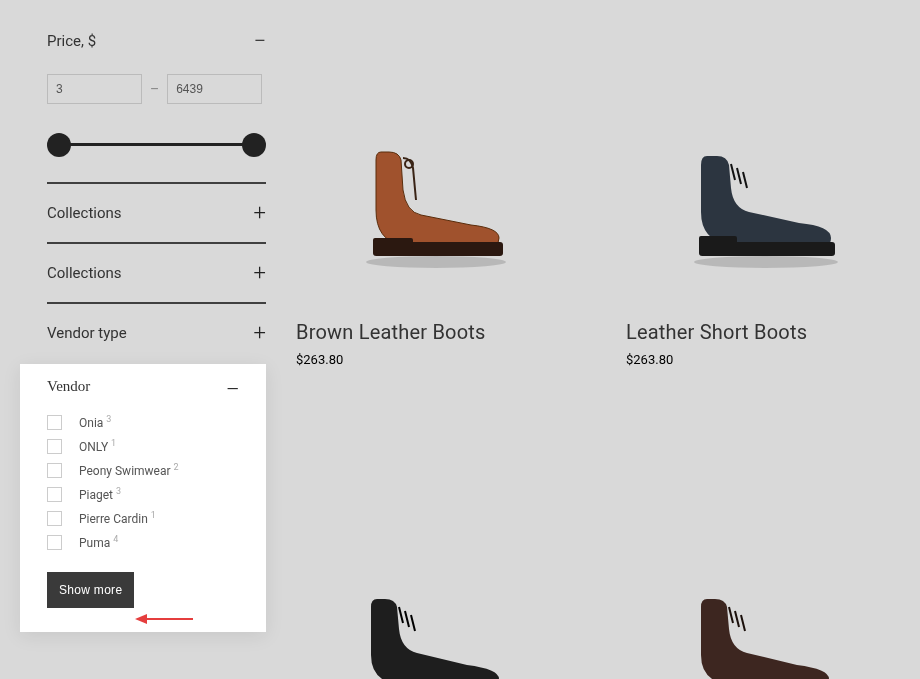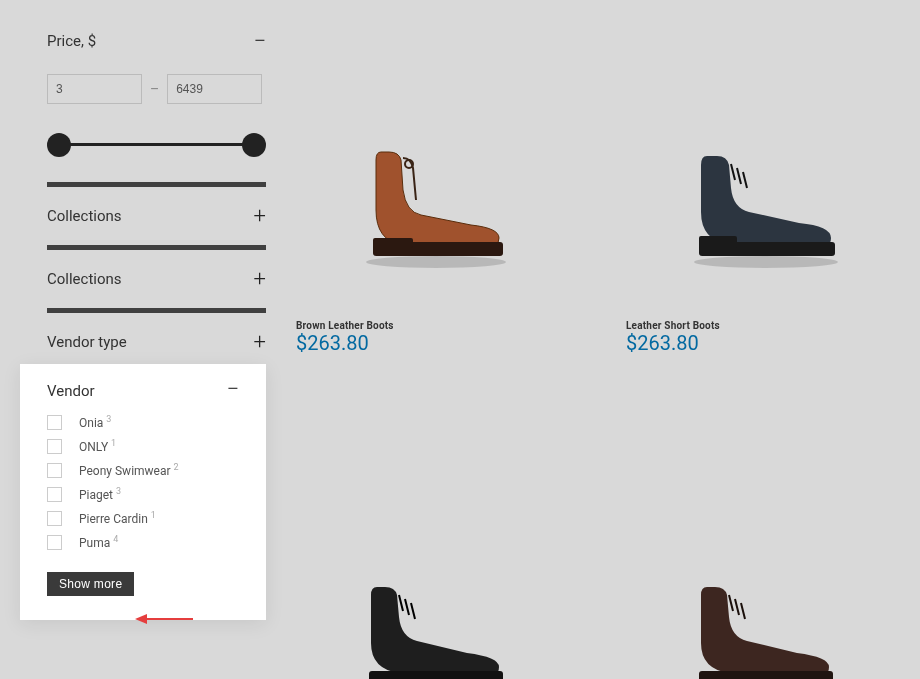--- a/index.html
+++ b/index.html
@@ -12,21 +12,21 @@
     position: relative;
     color: #333;
   }
   .sidebar {
     position: absolute;
     left: 47px;
     top: 0;
     width: 219px;
   }
   .filter-block {
-    border-bottom: 5px solid #404040;
+    border-bottom: 2px solid #404040;
     padding: 18px 0;
   }
   .filter-block.no-border { border-bottom: none; }
   .filter-header {
     display: flex;
     justify-content: space-between;
     align-items: center;
     cursor: pointer;
   }
   .filter-title {
@@ -78,22 +78,23 @@
     left: 20px;
     top: 364px;
     width: 246px;
     background: #fff;
     padding: 14px 27px 24px 27px;
     box-shadow: 0 4px 18px rgba(0,0,0,0.08);
   }
   .vendor-header {
     display: flex;
     justify-content: space-between;
-    align-items: flex-end;
+    align-items: flex-start;
     margin-bottom: 14px;
+    font-family: Liberation Serif, serif;
   }
   .vendor-title { font-size: 15px; color: #333; }
   .vendor-list { list-style: none; }
   .vendor-item {
     display: flex;
     align-items: center;
     gap: 17px;
     margin: 8px 0;
     font-size: 12px;
     color: #555;
@@ -108,21 +109,21 @@
     font-size: 9px;
     color: #aaa;
     margin-left: 3px;
     vertical-align: super;
   }
   .show-more-btn {
     margin-top: 14px;
     background: #3a3a3a;
     color: #fff;
     border: none;
-    padding: 5px 12px;
+    padding: 11px 12px;
     font-size: 12px;
     cursor: pointer;
     letter-spacing: 0.3px;
   }
 
   .arrow-annotation {
     position: absolute;
     left: 135px;
     top: 611px;
     pointer-events: none;
@@ -144,30 +145,29 @@
   .product-image {
     width: 250px;
     height: 310px;
     display: flex;
     align-items: flex-end;
     justify-content: center;
     padding-bottom: 40px;
   }
   .product-image.tall-short { height: 270px; }
   .product-name {
-    font-size: 10px;
+    font-size: 20px;
     color: #333;
     margin-top: 10px;
     letter-spacing: 0.2px;
-    font-weight: bold;
   }
   .product-price {
-    font-size: 20px;
-    color: #0369a1;
-    margin-top: 0;
+    font-size: 13px;
+    color: #000000;
+    margin-top: 8px;
   }
 
   
 </style>
 </head>
 <body>
 
 <div class="sidebar">
 
   <div class="filter-block" style="padding-top:30px;">

